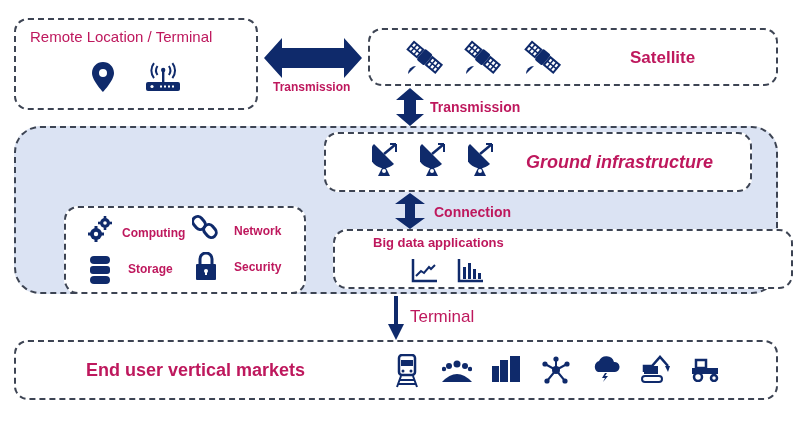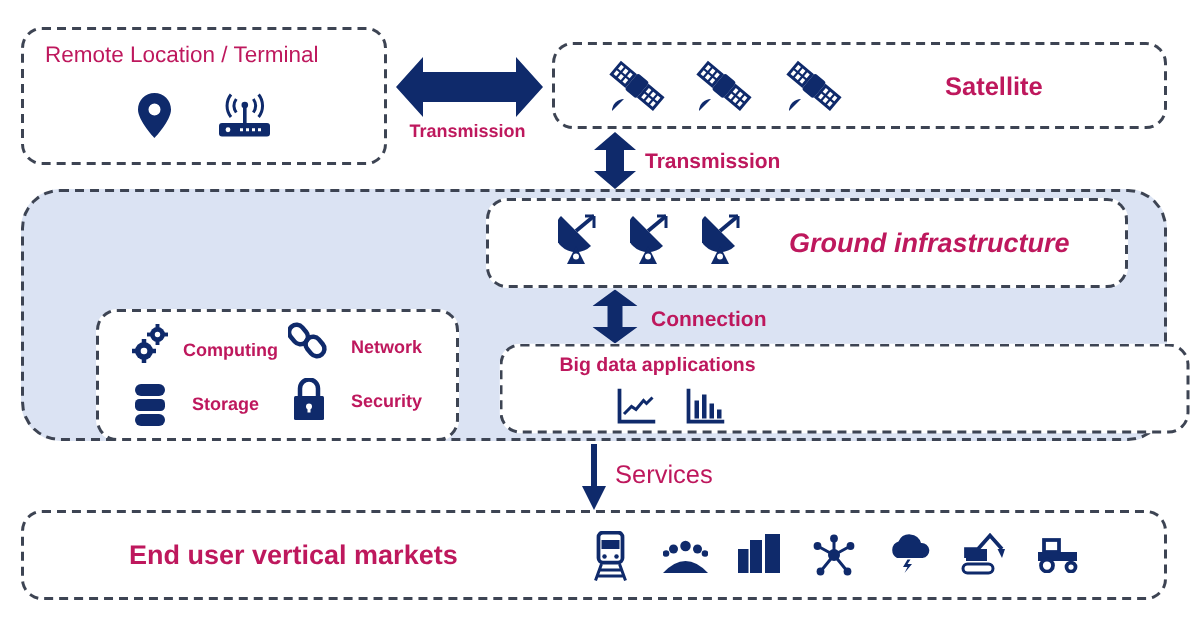--- a/index.html
+++ b/index.html
@@ -133,21 +133,21 @@
         <rect x="16" y="10" width="3" height="10"></rect>
         <rect x="21" y="14" width="3" height="6"></rect>
       </g>
   </svg>
 </div>
 
 <svg class="arrow" style="left:388px; top:296px;" width="16" height="44" viewBox="0 0 16 44">
   <rect class="navy" x="6" y="0" width="4" height="30"></rect>
   <polygon class="navy" points="0,28 16,28 8,44"></polygon>
 </svg>
-<span class="lbl" style="left:410px; top:307px; font-size:17px; font-weight:normal;">Services</span>
+<span class="lbl" style="left:410px; top:307px; font-size:17px; font-weight:normal;">Terminal</span>
 
 <div class="box" style="left:14px; top:340px; width:764px; height:60px;">
   <span class="lbl" style="left:70px; top:18px; font-size:18px;">End user vertical markets</span>
   <svg class="icon" style="left:380px; top:12px;" width="22" height="34" viewBox="0 0 22 34">
     <rect x="3" y="1" width="16" height="20" rx="3" stroke="#0f2a6b" stroke-width="2.5" fill="none"></rect>
     <rect class="navy" x="5" y="6" width="12" height="6"></rect>
     <circle class="navy" cx="7" cy="17" r="1.5"></circle>
       <circle class="navy" cx="15" cy="17" r="1.5"></circle>
     <path d="M5 22 L1 33 M17 22 L21 33 M3 26 H19 M2 30 H20" stroke="#0f2a6b" stroke-width="2" fill="none"></path>
   </svg>

